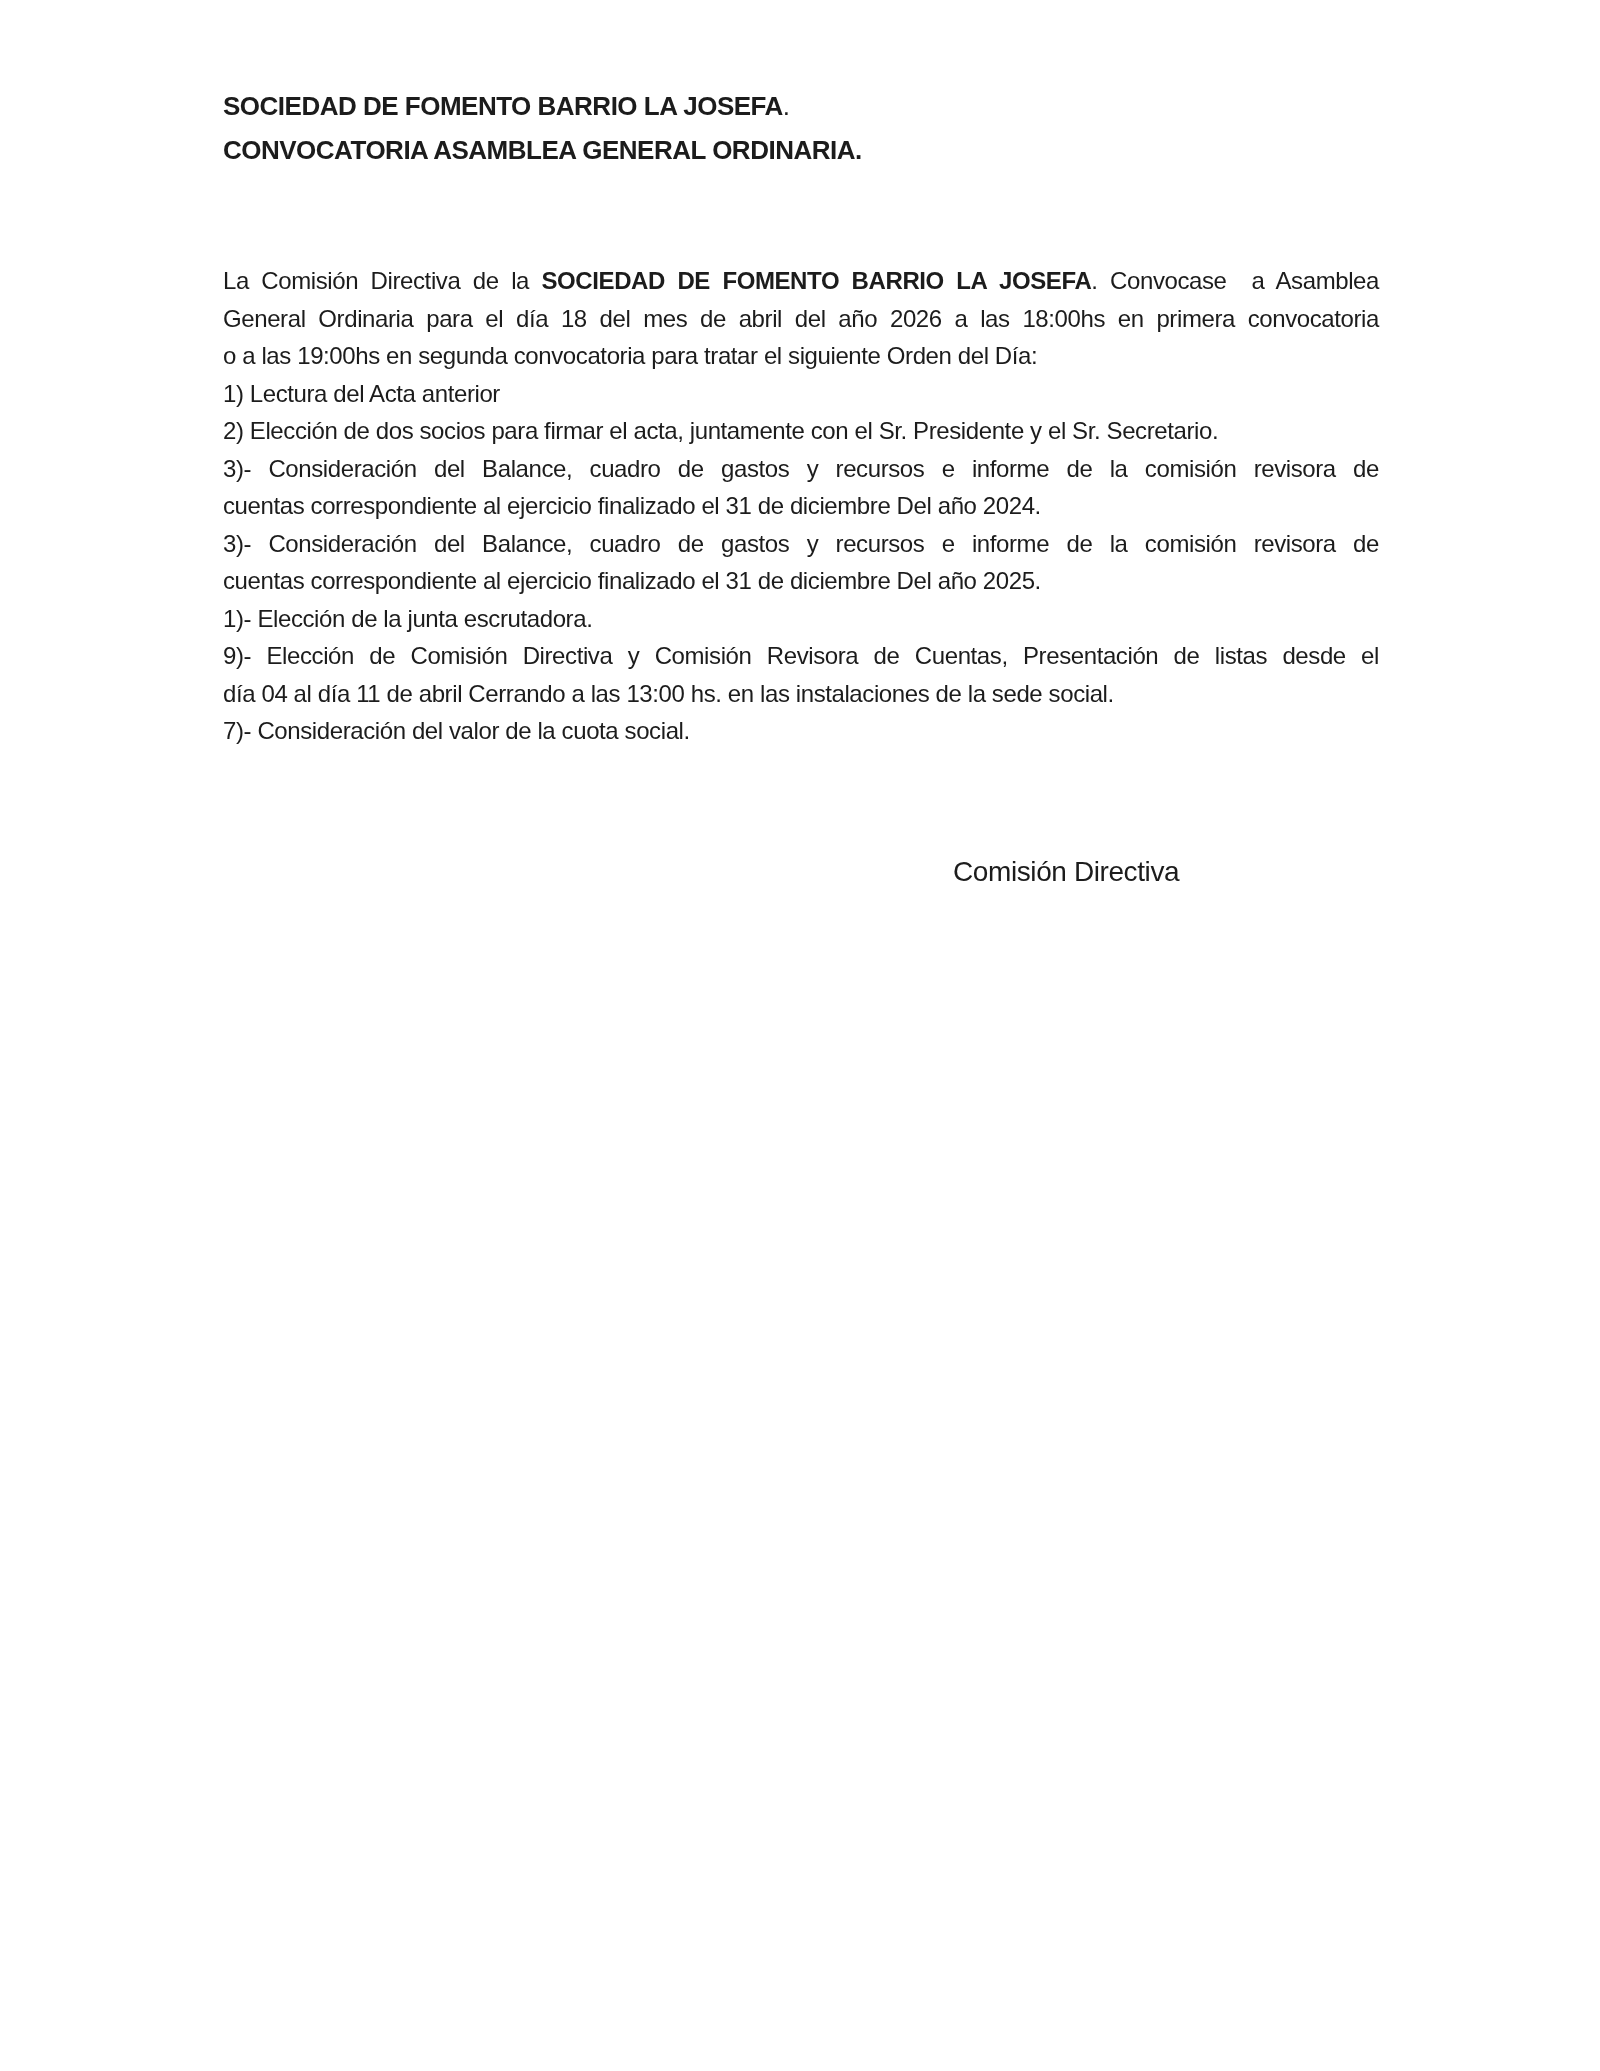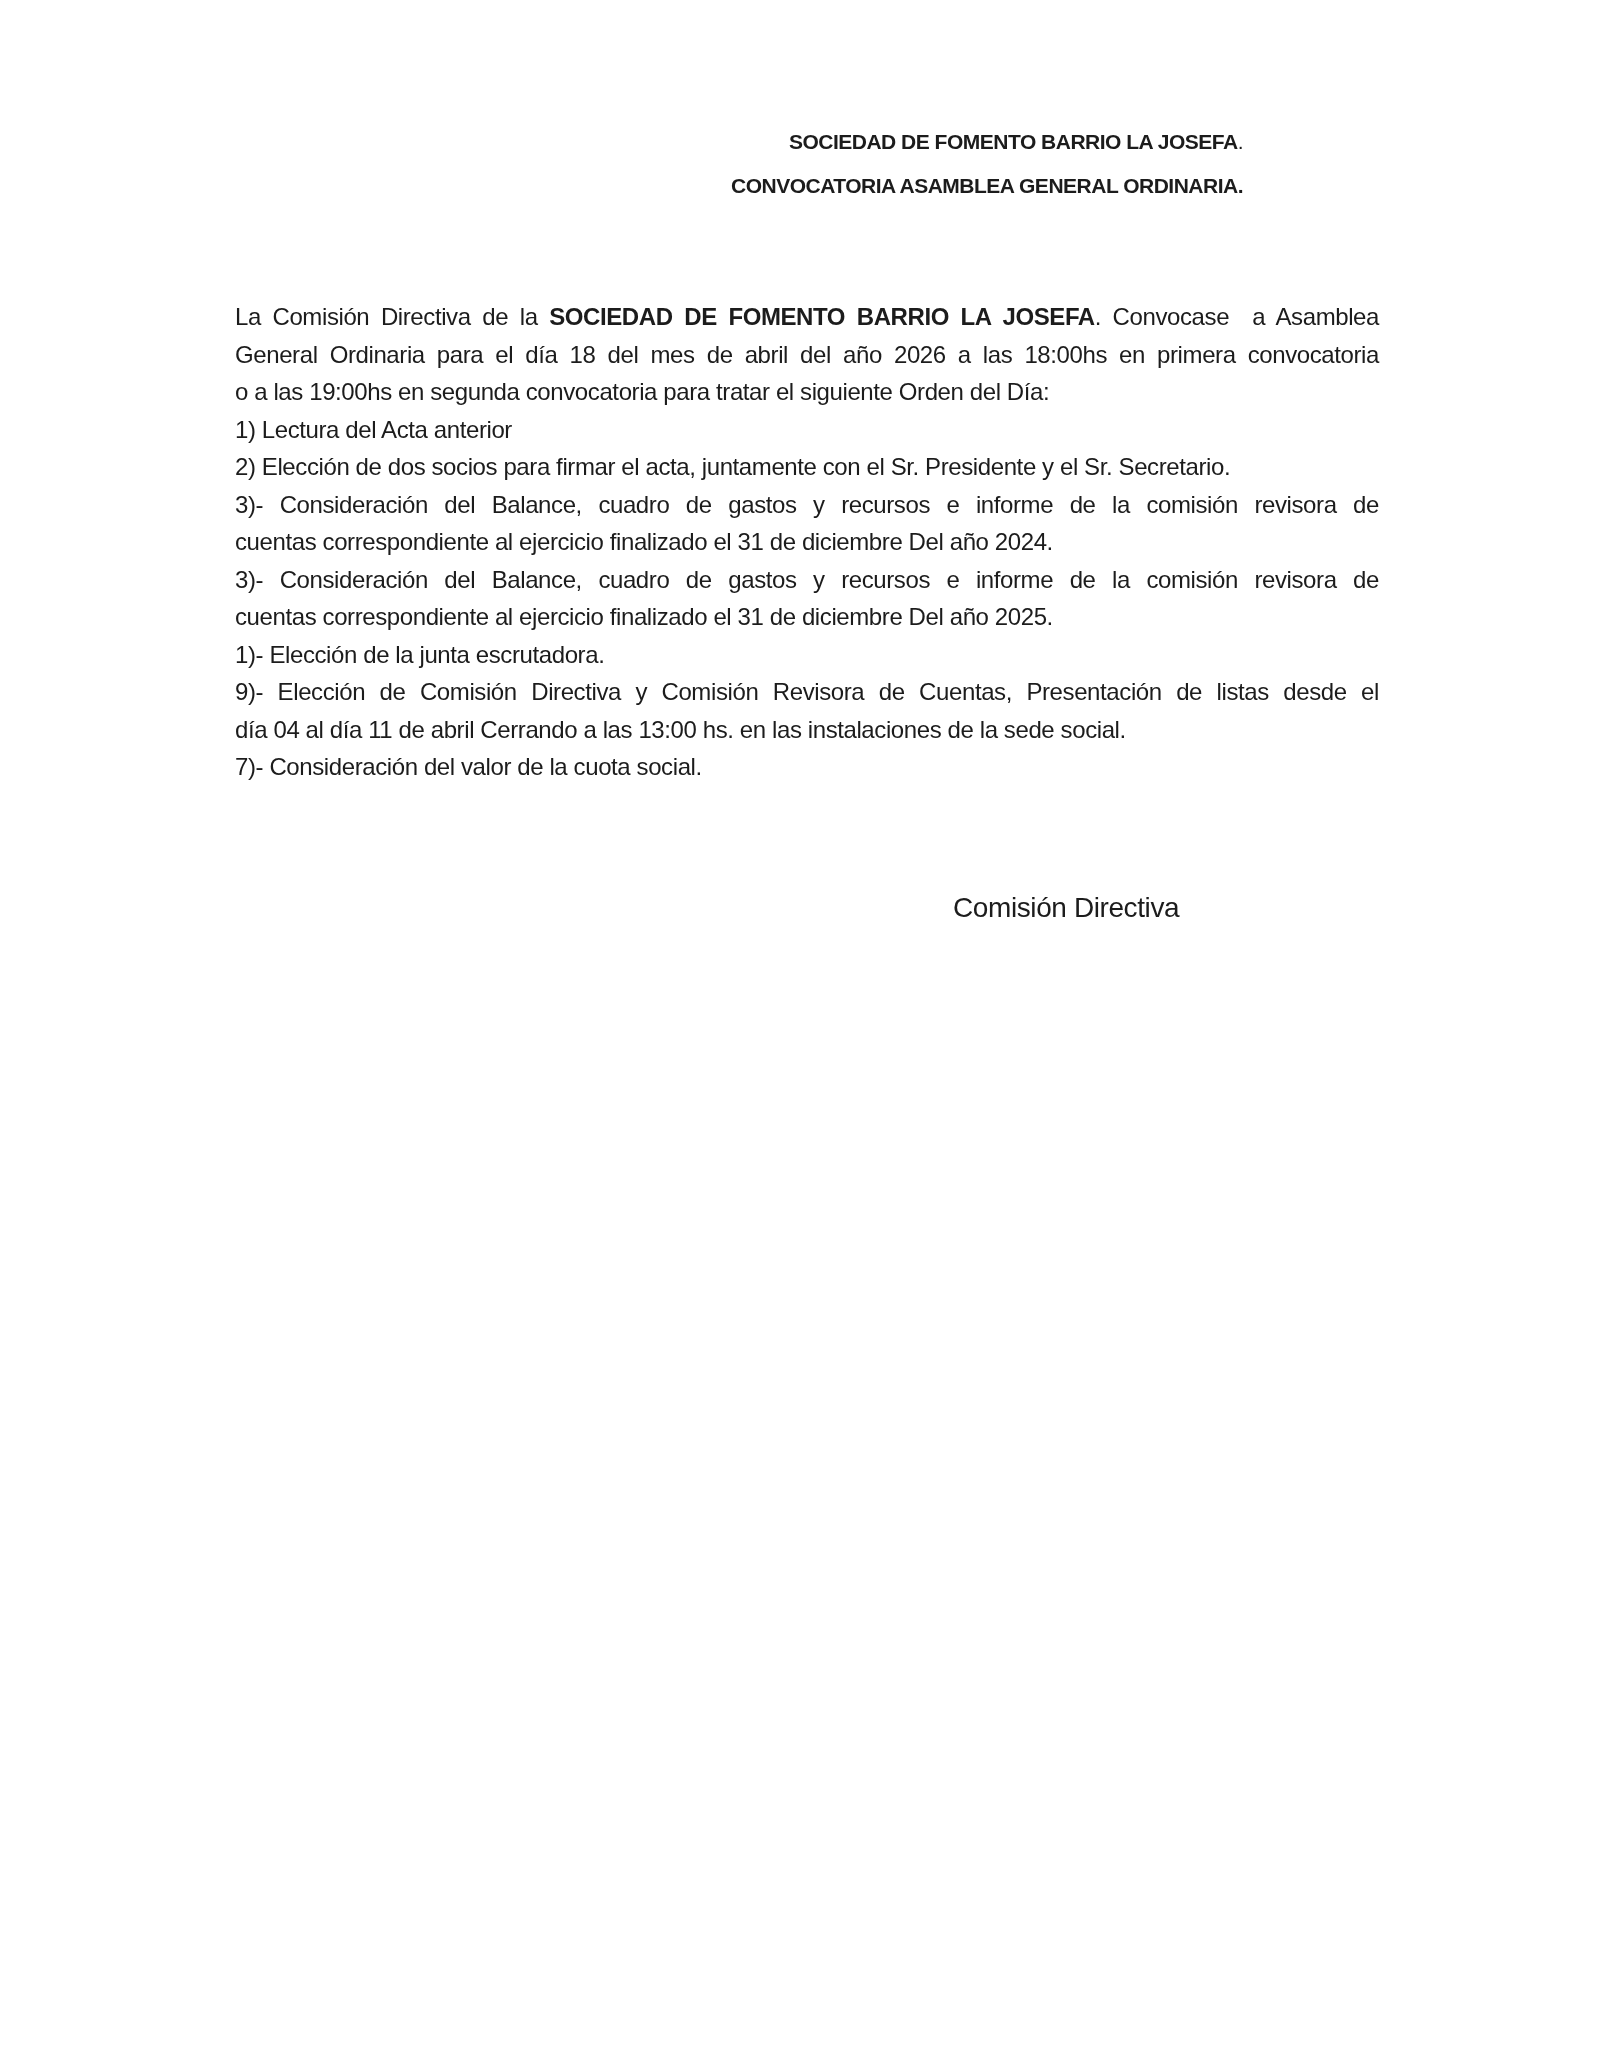--- a/index.html
+++ b/index.html
@@ -11,42 +11,41 @@
     position: relative;
     width: 1600px;
     height: 2071px;
     background: #ffffff;
     color: #1c1c1c;
     font-family: "Liberation Sans", sans-serif;
     overflow: hidden;
   }
   .title-block {
     margin-left: 223px;
-    padding-top: 120px;
+    padding-top: 84px;
     width: 1020px;
-    text-align: right;
+    text-align: left;
     font-weight: 700;
-    font-size: 21px;
+    font-size: 26px;
     line-height: 44px;
     letter-spacing: -0.5px;
   }
   .title-block .reg {
     font-weight: 400;
   }
   .body-block {
     margin: 90px 0 0 223px;
     width: 1156px;
     font-size: 24px;
     line-height: 37.5px;
     letter-spacing: -0.4px;
   }
   .ln {
     min-height: 37.5px;
     white-space: normal;
-    margin-left: 12px;
   }
   .just {
     text-align: justify;
     text-align-last: justify;
   }
   b {
     font-weight: 700;
   }
   .sig-row {
     margin: 103px 0 0 223px;

